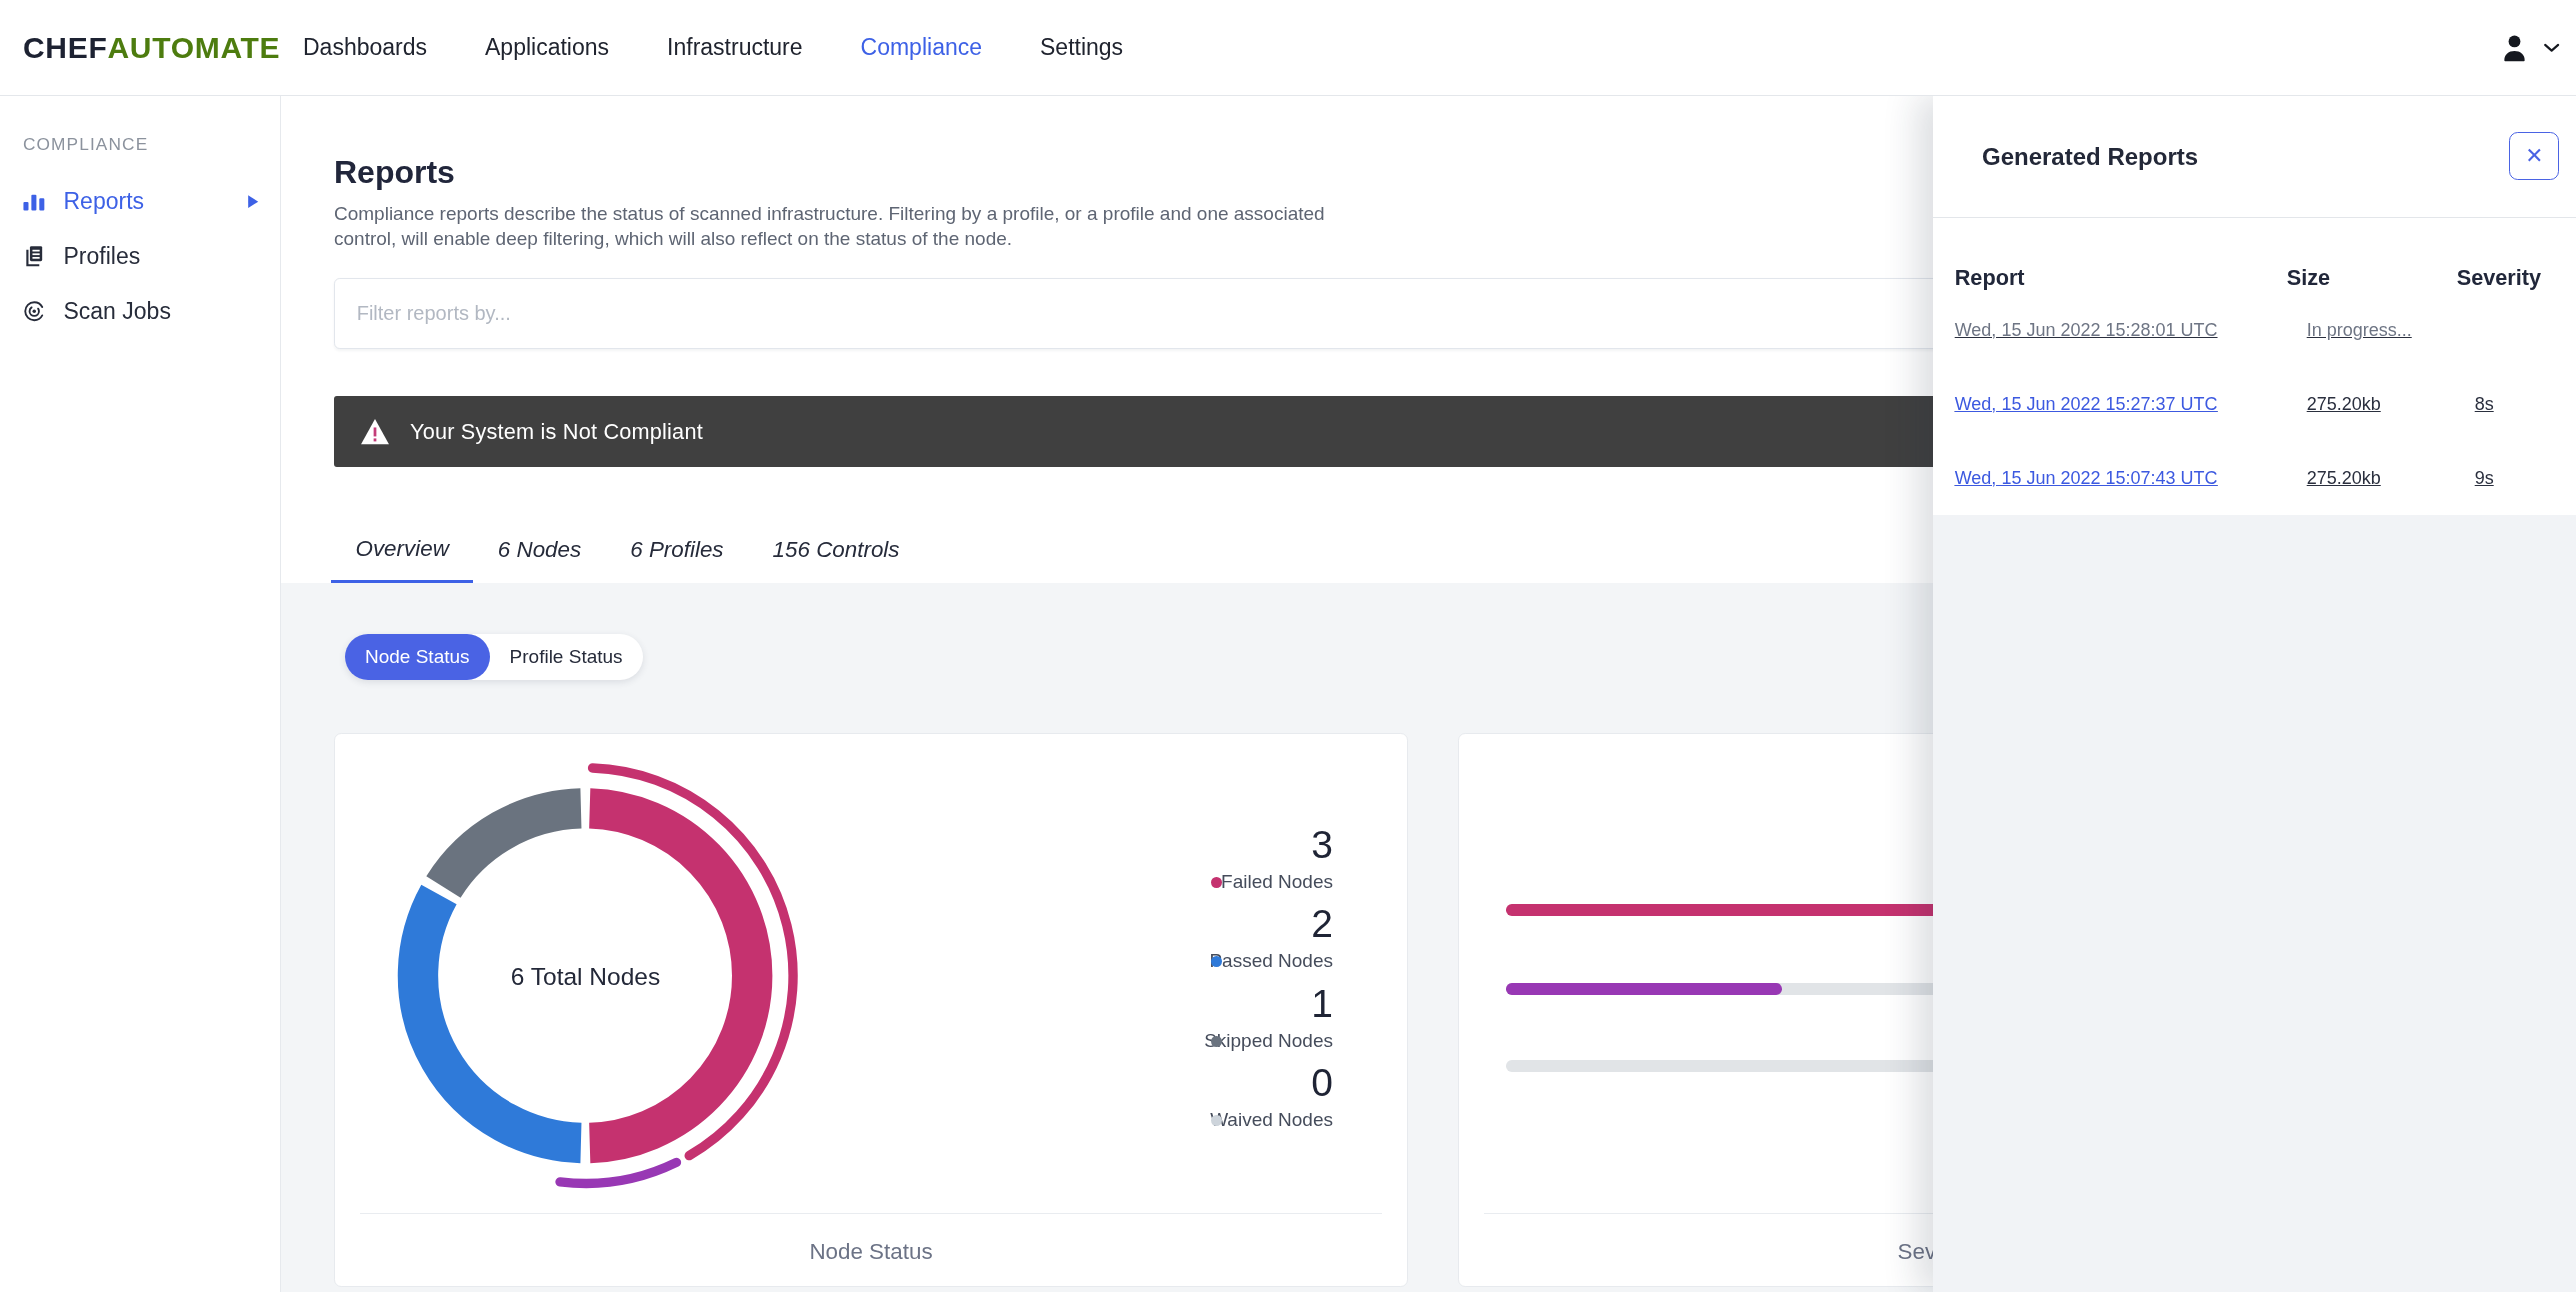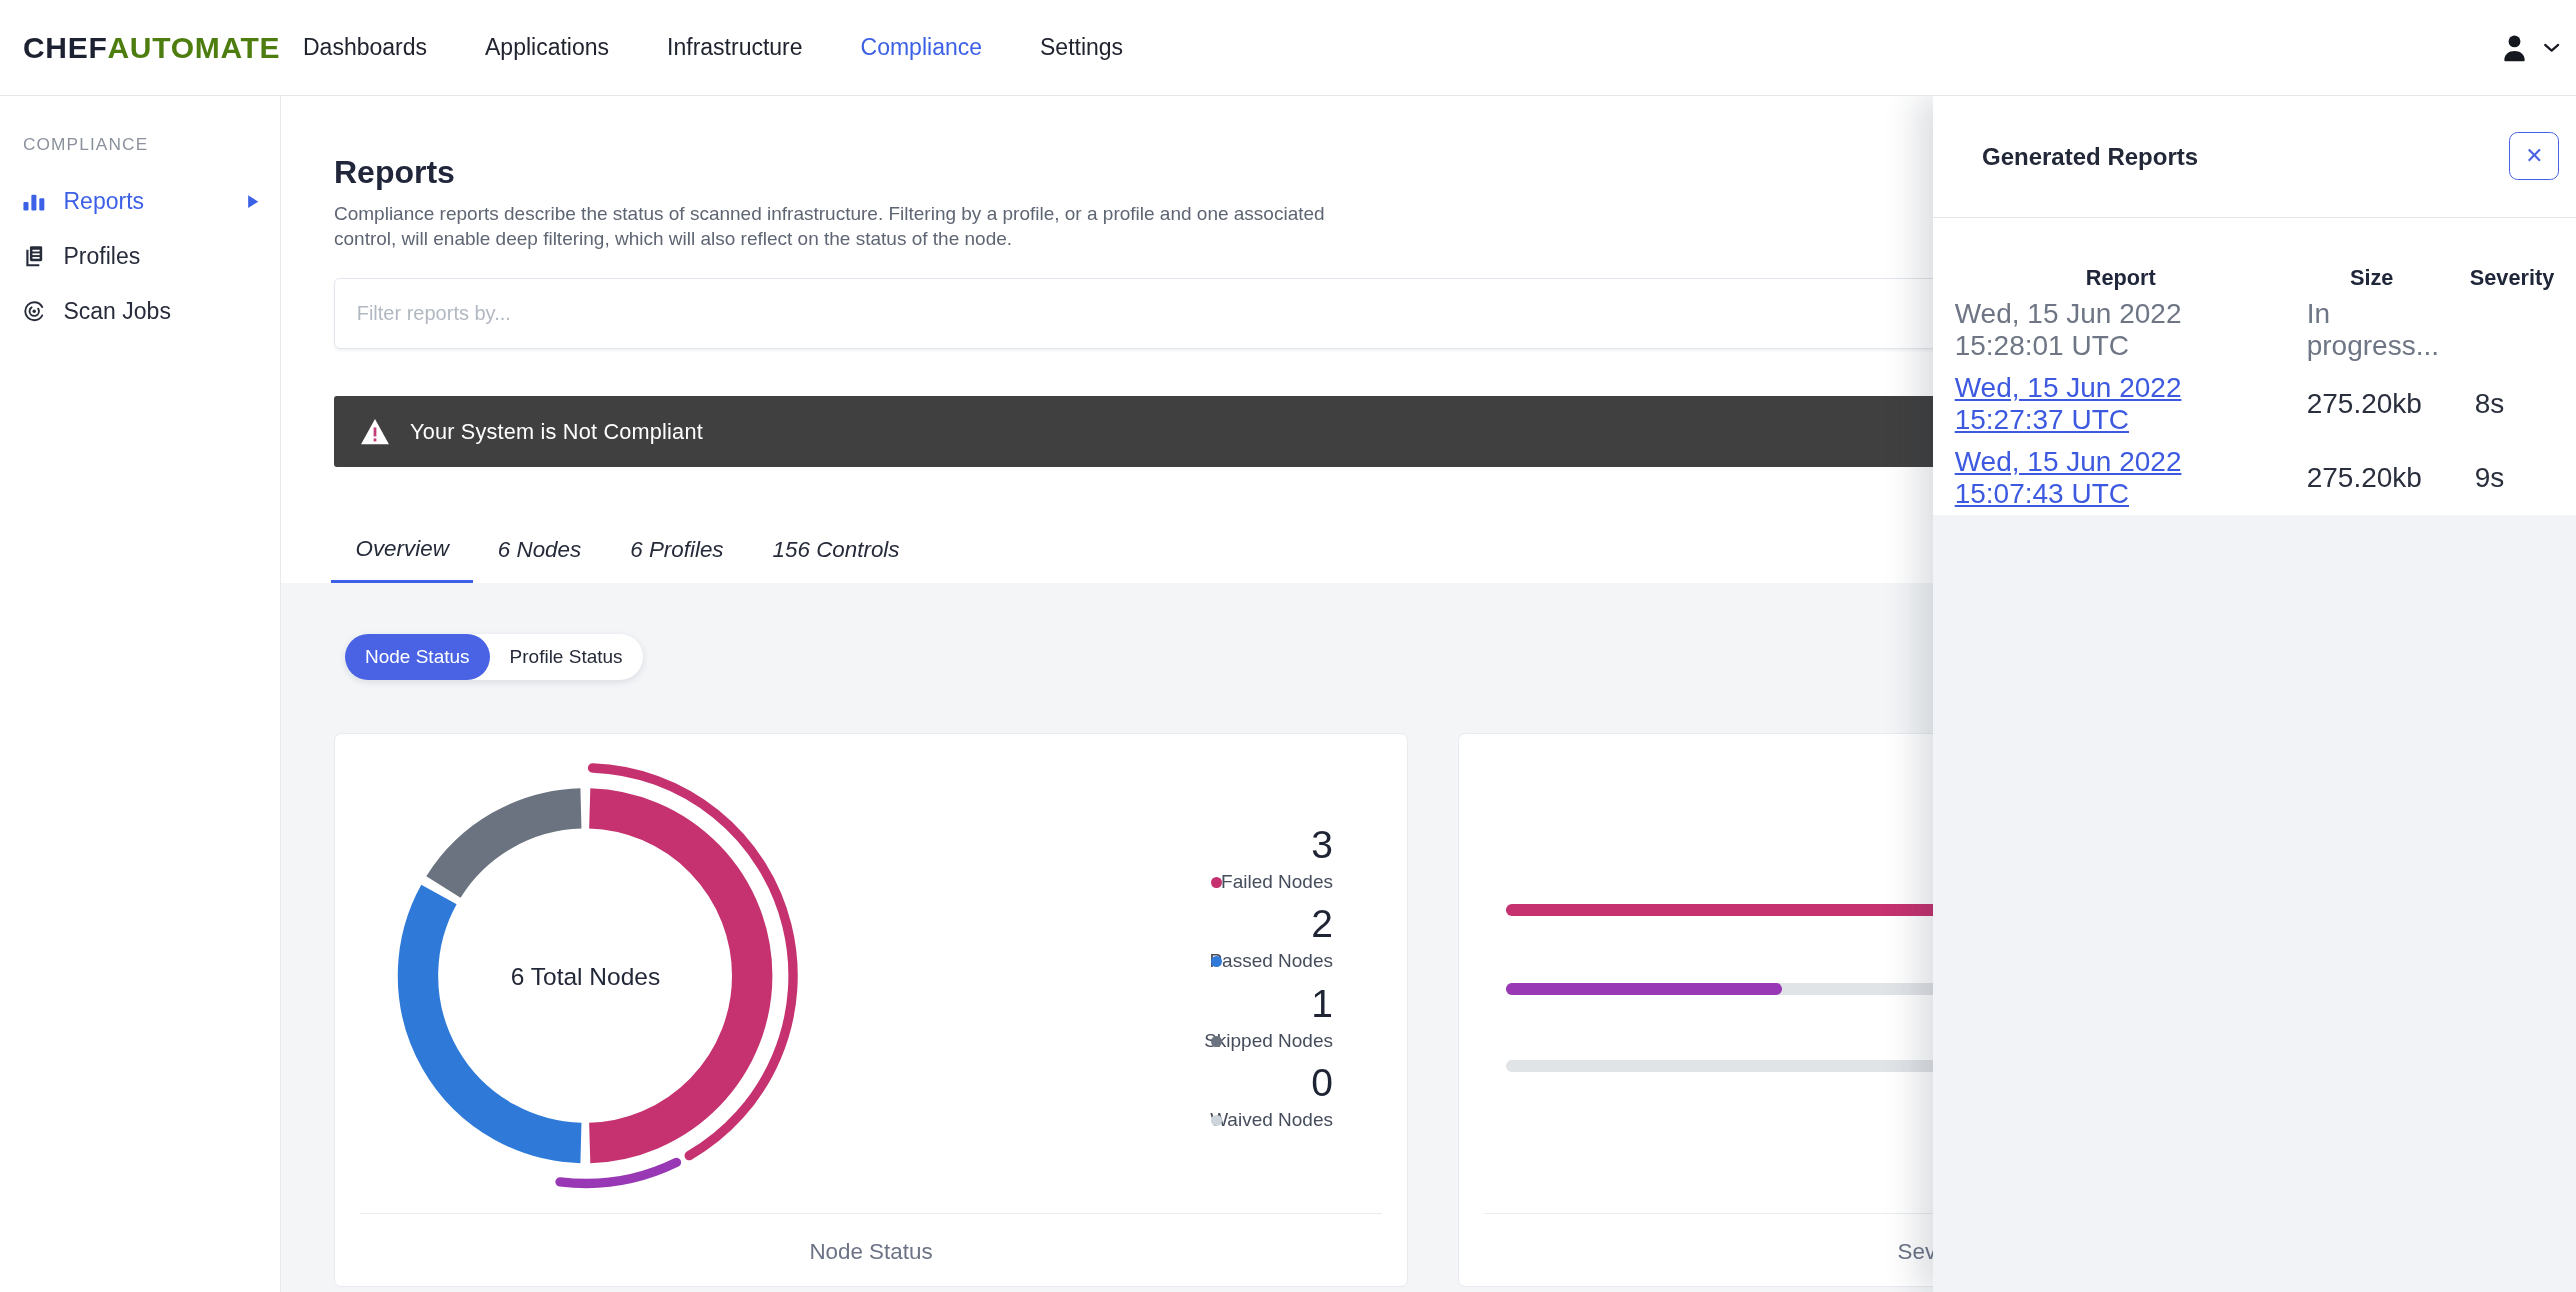--- a/index.html
+++ b/index.html
@@ -83,22 +83,22 @@
   .panel-head{position:relative;height:121px;background:#fff;border-bottom:0.7px solid #e3e6ea;padding-left:8px;}
   .panel-title{position:absolute;left:49px;top:0;height:121px;display:flex;align-items:center;
                font-size:24px;font-weight:600;color:#232838;}
   .close-btn{position:absolute;right:16.6px;top:36px;width:50px;height:48px;box-sizing:border-box;
              border:1.4px solid #4a63e4;border-radius:8.7px;background:#fff;color:#4a63e4;font-size:21.7px;
              display:flex;align-items:center;justify-content:center;cursor:pointer;}
   .panel-table{background:#fff;}
   .gr-grid{display:grid;grid-template-columns:332px 170px 1fr;box-sizing:border-box;
            padding:0 8.7px 0 21.7px;align-items:center;}
   .gr-head{height:75px;font-size:21.7px;font-weight:700;color:#21273a;}
-  .gr-head .c{text-align:center;margin-top:44px;}
-  .gr-row{height:74px;font-size:28px;color:#2a2f3e;}
+  .gr-head .c{margin-top:44px;}
+  .gr-row{height:74px;font-size:18px;color:#2a2f3e;text-decoration:underline;}
   .gr-row .c2{padding-left:20px;}
   .gr-row .c3{padding-left:18px;}
   .muted{color:#6e7584;}
   .gr-link{color:#3c59e0;text-decoration:underline;cursor:pointer;}
 </style>
 </head>
 <body>
 
 <div id="app">
 

